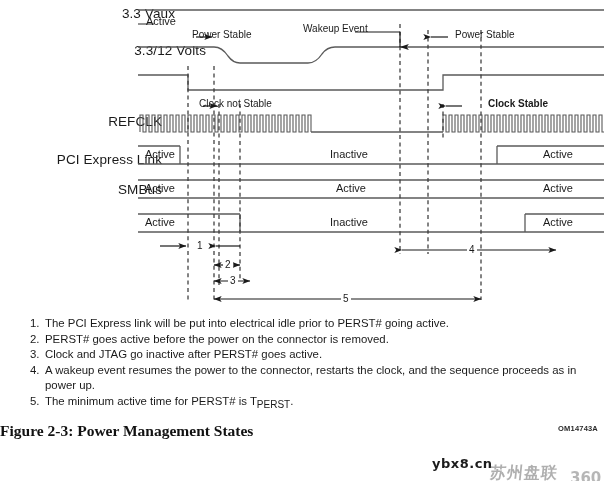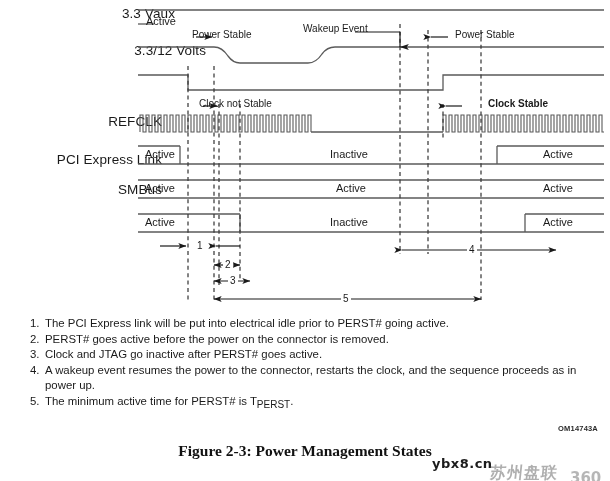--- a/index.html
+++ b/index.html
@@ -84,23 +84,22 @@
     right: 12px;
     top: 424px;
     font-size: 7.5px;
     font-weight: bold;
     letter-spacing: 0.2px;
     color: #2a2a2a;
   }
   #figure-caption {
     position: absolute;
     left: 0;
-    top: 442px;
+    top: 422px;
     width: 610px;
-    text-align: center;
     font-family: "Liberation Serif", serif;
     font-size: 15.5px;
     font-weight: bold;
     color: #111111;
   }
   #watermark {
     position: absolute;
     left: 432px;
     top: 453px;
     width: 178px;

